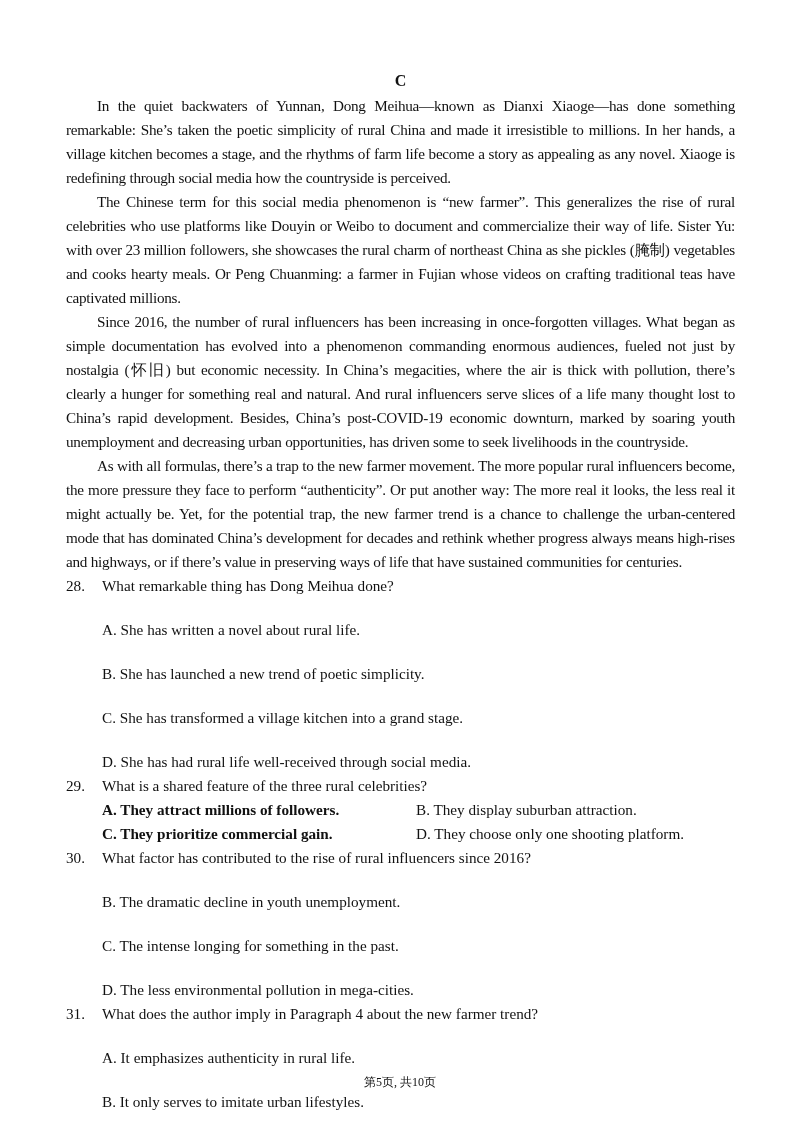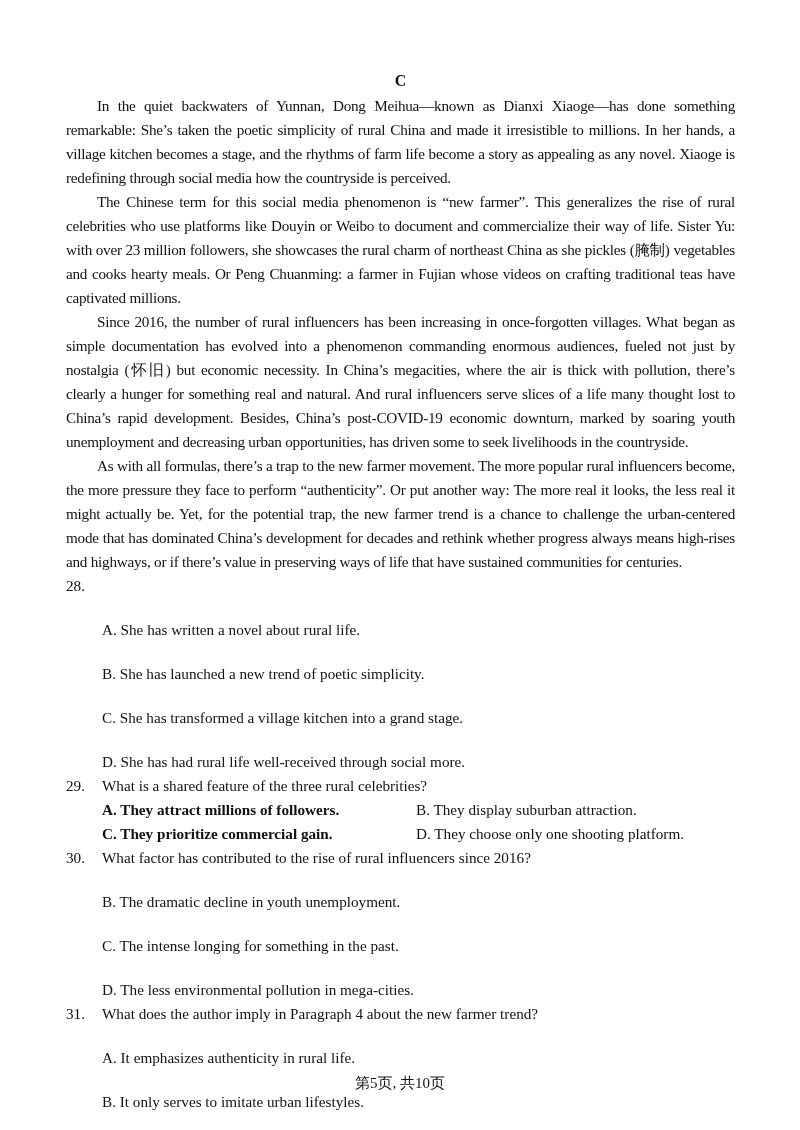--- a/index.html
+++ b/index.html
@@ -18,44 +18,45 @@
     text-indent: 31px; margin: 0; letter-spacing: -0.25px;
   }
   .question { font-size: 15.2px; line-height: 24px; }
   .q-stem { display: flex; }
   .q-num { width: 36px; flex: none; }
   .opt { padding-left: 36px; margin-top: 20px; }
   .opt-row { display: flex; padding-left: 36px; }
   .opt-row .opt-cell { width: 314px; font-weight: bold; }
   .footer {
     position: absolute; top: 1074px; left: 0; width: 800px;
-    text-align: center; font-size: 15px;
+    text-align: center; font-size: 12px;
   }
 </style>
 </head>
 <body>
 
 <div class="page">
   <div class="section-title">C</div>
 
   <div>
     <p class="para">In the quiet backwaters of Yunnan, Dong Meihua—known as Dianxi Xiaoge—has done something remarkable: She’s taken the poetic simplicity of rural China and made it irresistible to millions. In her hands, a village kitchen becomes a stage, and the rhythms of farm life become a story as appealing as any novel. Xiaoge is redefining through social media how the countryside is perceived.</p>
     <p class="para">The Chinese term for this social media phenomenon is “new farmer”. This generalizes the rise of rural celebrities who use platforms like Douyin or Weibo to document and commercialize their way of life. Sister Yu: with over 23 million followers, she showcases the rural charm of northeast China as she pickles (腌制) vegetables and cooks hearty meals. Or Peng Chuanming: a farmer in Fujian whose videos on crafting traditional teas have captivated millions.</p>
     <p class="para">Since 2016, the number of rural influencers has been increasing in once-forgotten villages. What began as simple documentation has evolved into a phenomenon commanding enormous audiences, fueled not just by nostalgia (怀旧) but economic necessity. In China’s megacities, where the air is thick with pollution, there’s clearly a hunger for something real and natural. And rural influencers serve slices of a life many thought lost to China’s rapid development. Besides, China’s post-COVID-19 economic downturn, marked by soaring youth unemployment and decreasing urban opportunities, has driven some to seek livelihoods in the countryside.</p>
     <p class="para">As with all formulas, there’s a trap to the new farmer movement. The more popular rural influencers become, the more pressure they face to perform “authenticity”. Or put another way: The more real it looks, the less real it might actually be. Yet, for the potential trap, the new farmer trend is a chance to challenge the urban-centered mode that has dominated China’s development for decades and rethink whether progress always means high-rises and highways, or if there’s value in preserving ways of life that have sustained communities for centuries.</p>
   </div>
 
   <div class="question">
     <div class="q-stem">
       <span class="q-num">28.</span>
+      <span>What remarkable thing has Dong Meihua done?</span>
     </div>
     <div class="opt">A. She has written a novel about rural life.</div>
     <div class="opt">B. She has launched a new trend of poetic simplicity.</div>
     <div class="opt">C. She has transformed a village kitchen into a grand stage.</div>
-    <div class="opt">D. She has had rural life well-received through social more.</div>
+    <div class="opt">D. She has had rural life well-received through social media.</div>
   </div>
 
   <div class="question">
     <div class="q-stem">
       <span class="q-num">29.</span>
       <span>What is a shared feature of the three rural celebrities?</span>
     </div>
     <div class="opt-row">
       <span class="opt-cell">A. They attract millions of followers.</span>
       <span>B. They display suburban attraction.</span>

